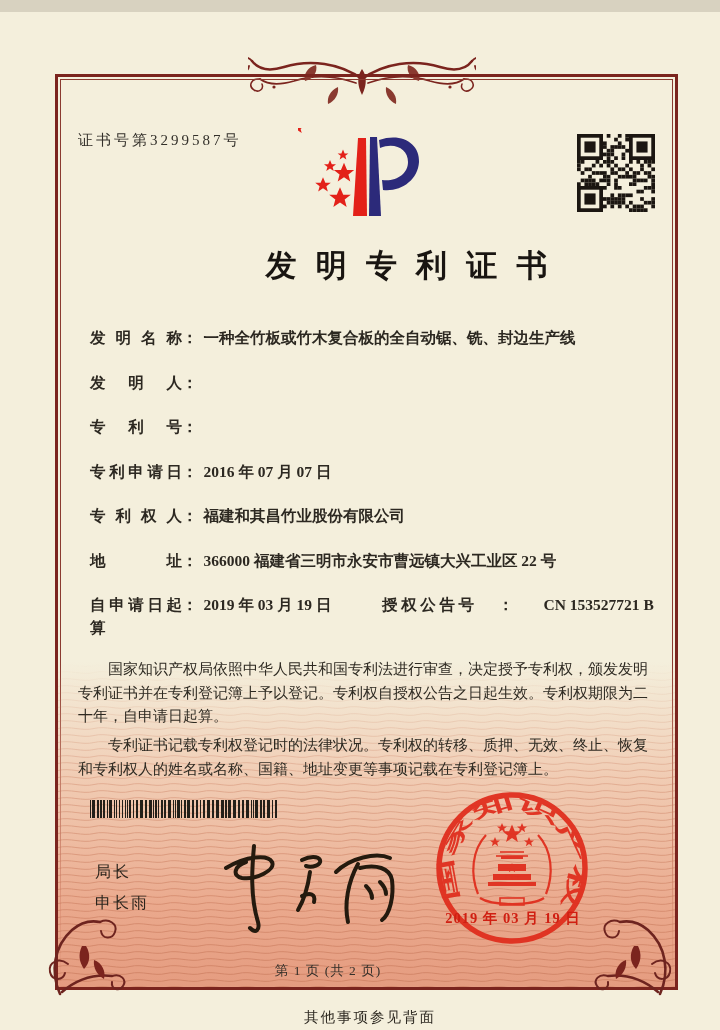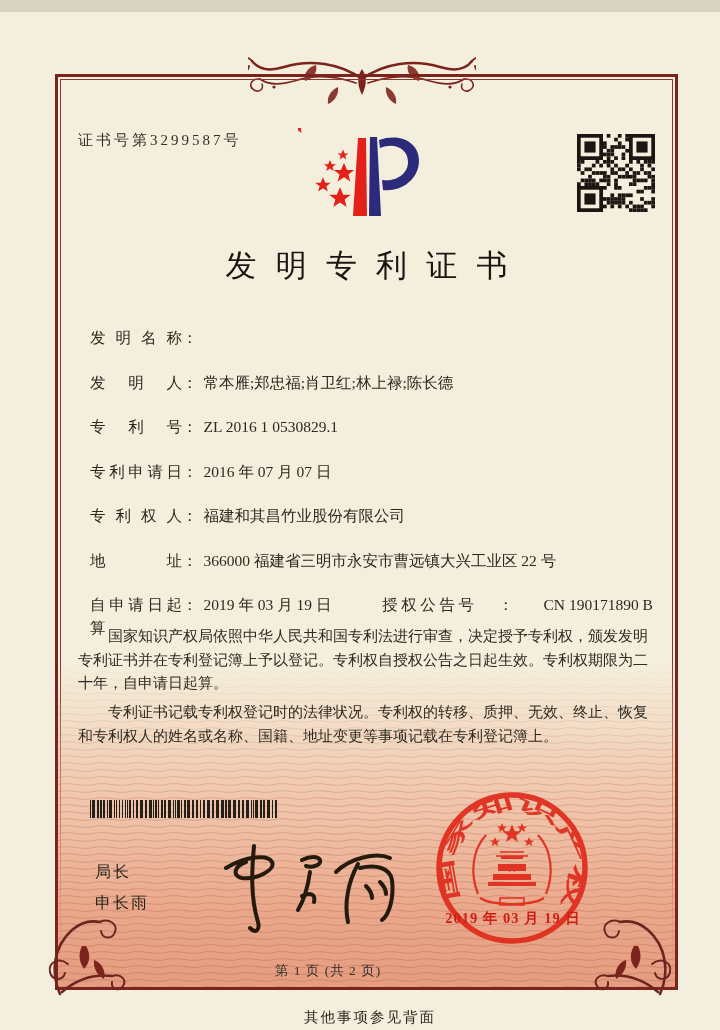--- a/index.html
+++ b/index.html
@@ -14,35 +14,36 @@
     left:55px;top:62px;width:623px;height:916px;
     border:3px solid #7b241e;box-sizing:border-box;
   }
   .frame .inner{
     position:absolute;left:2px;top:2px;right:2px;bottom:2px;
     border:1px solid #8a3a30;
   }
   .cert-no{left:78px;top:119px;font-size:15px;letter-spacing:3px;color:#33302a;}
   .title{
     left:55px;top:233px;width:623px;text-align:center;
-    font-size:31px;font-weight:normal;letter-spacing:0.62em;text-indent:0.62em;
+    font-size:31px;font-weight:bold;letter-spacing:0.62em;text-indent:0.62em;
     color:#191511;
+    padding-left:40px;
   }
   .fields{left:90px;top:314px;width:548px;font-size:15.5px;color:#2c2821;}
-  .frow{display:flex;margin-bottom:21.5px;line-height:23px;}
+  .frow{display:flex;margin-bottom:21.5px;line-height:23px;font-weight:bold;}
   .flabel{
     display:inline-block;width:92px;flex:0 0 92px;
     text-align:justify;text-align-last:justify;
   }
   .fcolon{flex:0 0 14px;}
   .fvalue{padding-left:6px;white-space:nowrap;}
   .grant-left{display:flex;width:292px;flex:0 0 292px;}
   .grant-right{display:flex;gap:24px;}
   .paras{
-    left:78px;top:613px;width:570px;font-size:15px;line-height:1.58;
+    left:78px;top:646px;width:570px;font-size:15px;line-height:1.58;
     color:#2e2a22;text-align:justify;
   }
   .paras p{margin:0 0 5px 0;text-indent:2em;}
   .signer{left:95px;top:844px;font-size:16px;line-height:31px;letter-spacing:2px;color:#2a241c;}
   .page-info{left:55px;top:950px;width:546px;text-align:center;font-size:13.5px;letter-spacing:1px;color:#35302a;}
   .back-note{left:10px;top:996px;width:720px;text-align:center;font-size:14.5px;letter-spacing:2px;color:#2e2a22;}
   .seal-date{
     left:434px;top:897px;width:158px;text-align:center;
     font-size:14.5px;color:#d01f12;letter-spacing:1px;font-weight:bold;
   }
@@ -297,30 +298,29 @@
         <rect x="66.85714285714286" y="74.28571428571429" width="3.7142857142857144" height="3.7142857142857144"></rect>
       </g>
   </svg>
 
   <div class="abs title">发明专利证书</div>
 
   <div class="abs fields">
     <div class="frow">
       <span class="flabel">发明名称</span>
         <span class="fcolon">：</span>
+      <span class="fvalue">一种全竹板或竹木复合板的全自动锯、铣、封边生产线</span>
     </div>
     <div class="frow">
       <span class="flabel">发明人</span>
         <span class="fcolon">：</span>
-      <span class="fvalue">常本雁;郑忠福;肖卫红;林上禄;陈长德</span>
     </div>
     <div class="frow">
       <span class="flabel">专利号</span>
         <span class="fcolon">：</span>
-      <span class="fvalue">ZL 2016 1 0530829.1</span>
     </div>
     <div class="frow">
       <span class="flabel">专利申请日</span>
         <span class="fcolon">：</span>
       <span class="fvalue">2016 年 07 月 07 日</span>
     </div>
     <div class="frow">
       <span class="flabel">专利权人</span>
         <span class="fcolon">：</span>
       <span class="fvalue">福建和其昌竹业股份有限公司</span>
@@ -332,21 +332,21 @@
     </div>
     <div class="frow">
       <span class="grant-left">
         <span class="flabel">自申请日起算</span>
           <span class="fcolon">：</span>
         <span class="fvalue">2019 年 03 月 19 日</span>
       </span>
       <span class="grant-right">
         <span class="flabel">授权公告号</span>
           <span class="fcolon">：</span>
-        <span class="fvalue">CN 190171890 B</span>
+        <span class="fvalue">CN 153527721 B</span>
       </span>
     </div>
   </div>
 
   <div class="abs paras">
     <p>国家知识产权局依照中华人民共和国专利法进行审查，决定授予专利权，颁发发明专利证书并在专利登记簿上予以登记。专利权自授权公告之日起生效。专利权期限为二十年，自申请日起算。</p>
     <p>专利证书记载专利权登记时的法律状况。专利权的转移、质押、无效、终止、恢复和专利权人的姓名或名称、国籍、地址变更等事项记载在专利登记簿上。</p>
   </div>
 
   <svg class="abs" style="left:90px;top:788px;" width="192" height="18" viewBox="0 0 192 18">

